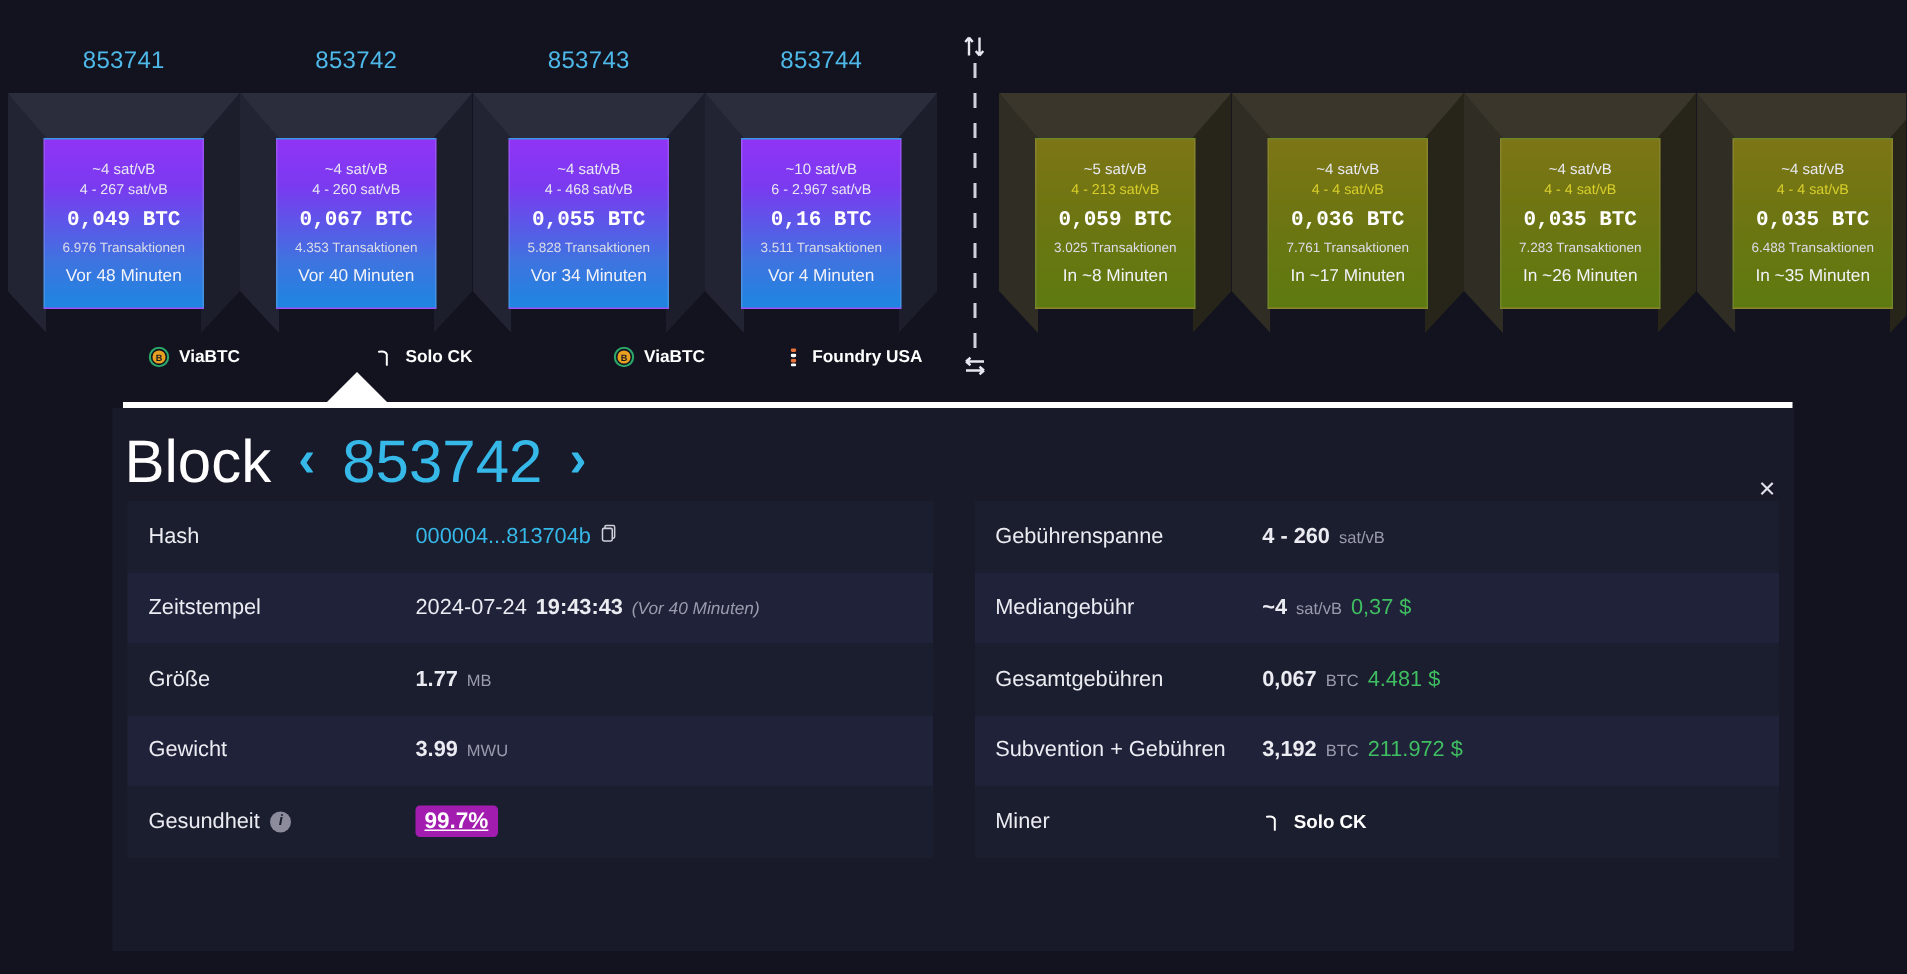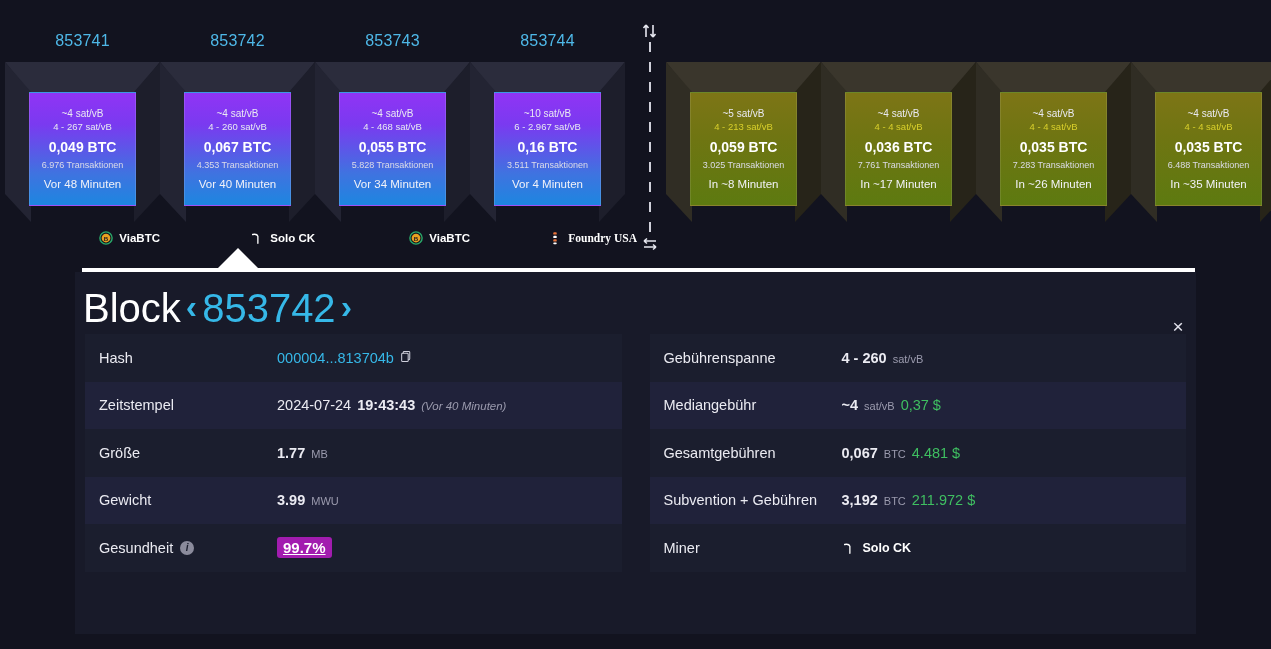--- a/index.html
+++ b/index.html
@@ -64,21 +64,21 @@
     justify-content: center; gap: 2px;
     cursor: pointer;
   }
   .blk.mem .front-face {
     background: linear-gradient(180deg,#7d7516 0%, #6f7512 40%, #5d7a10 100%);
     border: 1px solid rgba(255,255,255,0.10);
   }
   .blk .f-fee { color: #e9e9f2; font-size: 10px; }
   .blk .f-range { color: #e9e9f2; font-size: 9.5px; margin-bottom: 3px; }
   .blk.mem .f-range { color: #d9cf2b; }
-  .blk .f-btc { color: #ffffff; font-size: 14px; font-weight: bold; margin: 2px 0 3px; }
+  .blk .f-btc { color: #ffffff; font-size: 14px; font-weight: bold; margin: 2px 0 3px; font-family: Liberation Mono, monospace; }
   .blk .f-tx { color: #dcdce8; font-size: 9px; }
   .blk .f-time { color: #f2f2f8; font-size: 11.5px; margin-top: 6px; }
 
   .pool-row {
     position: absolute; top: 228px; height: 20px;
     width: 155px; display: flex; align-items: center;
     justify-content: flex-end; gap: 6px;
     cursor: pointer;
   }
   .pool-name { color: #ffffff; font-size: 11.5px; font-weight: bold; }
@@ -122,21 +122,21 @@
   #details-panel {
     position: absolute; left: 75px; top: 272px;
     width: 1121px; height: 362px;
     background: #181a29;
   }
   #panel-header {
     position: relative; height: 62px;
     padding: 14px 0 0 8px;
   }
   #block-title {
-    display: flex; align-items: flex-end; gap: 5px;
+    display: flex; align-items: flex-end; gap: 18px;
     font-size: 40px; line-height: 44px;
   }
   #block-title .word { color: #ffffff; font-weight: normal; }
   #block-title .chev {
     color: #36b8e8; font-size: 34px; cursor: pointer; font-weight: bold;
     position: relative; top: -2px;
   }
   #block-title .num { color: #36b8e8; font-weight: normal; }
   #close-btn {
     position: absolute; right: 7px; top: 44px;
@@ -258,21 +258,21 @@
         <span class="pool-name">Solo CK</span>
       </div>
       <div class="pool-row" style="left: 315px;">
         <svg class="pool-icon" viewBox="0 0 16 16">
           <circle cx="8" cy="8" r="7" fill="none" stroke="#2aa86a" stroke-width="1.6"></circle>
           <circle cx="8" cy="8" r="5" fill="#e8a020"></circle>
           <text x="8" y="11.2" font-size="7" font-weight="bold" text-anchor="middle" fill="#1a1a22" font-family="Liberation Sans, sans-serif">B</text>
         </svg>
         <span class="pool-name">ViaBTC</span>
       </div>
-      <div class="pool-row" style="left: 482px; font-family: Liberation Serif, serif;">
+      <div class="pool-row" style="left: 460px;">
         <svg class="pool-icon" viewBox="0 0 16 16">
           <rect x="6" y="1.5" width="4" height="2.6" rx="1" fill="#e8733a"></rect>
           <rect x="6" y="5.5" width="4" height="2.6" rx="1" fill="#ffffff"></rect>
           <rect x="6" y="9.5" width="4" height="2.6" rx="1" fill="#e8733a"></rect>
           <rect x="6" y="13" width="4" height="2" rx="1" fill="#ffffff"></rect>
         </svg>
         <span class="pool-name">Foundry USA</span>
       </div>
     </div>
   <div id="sel-pointer" style="left: 215.5px;"></div>

